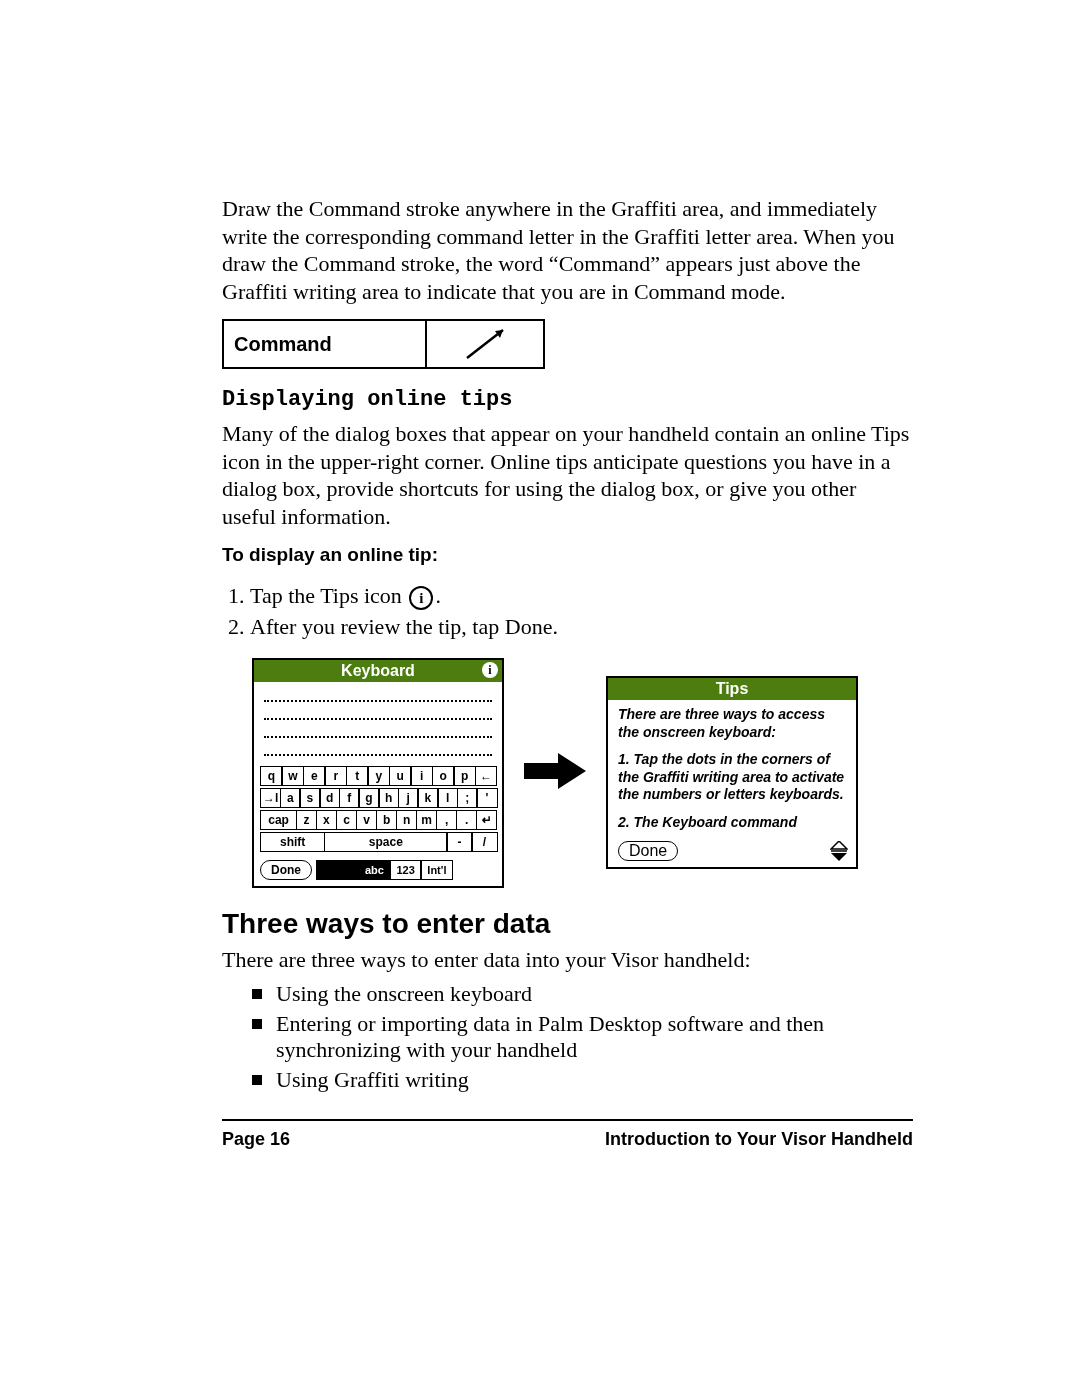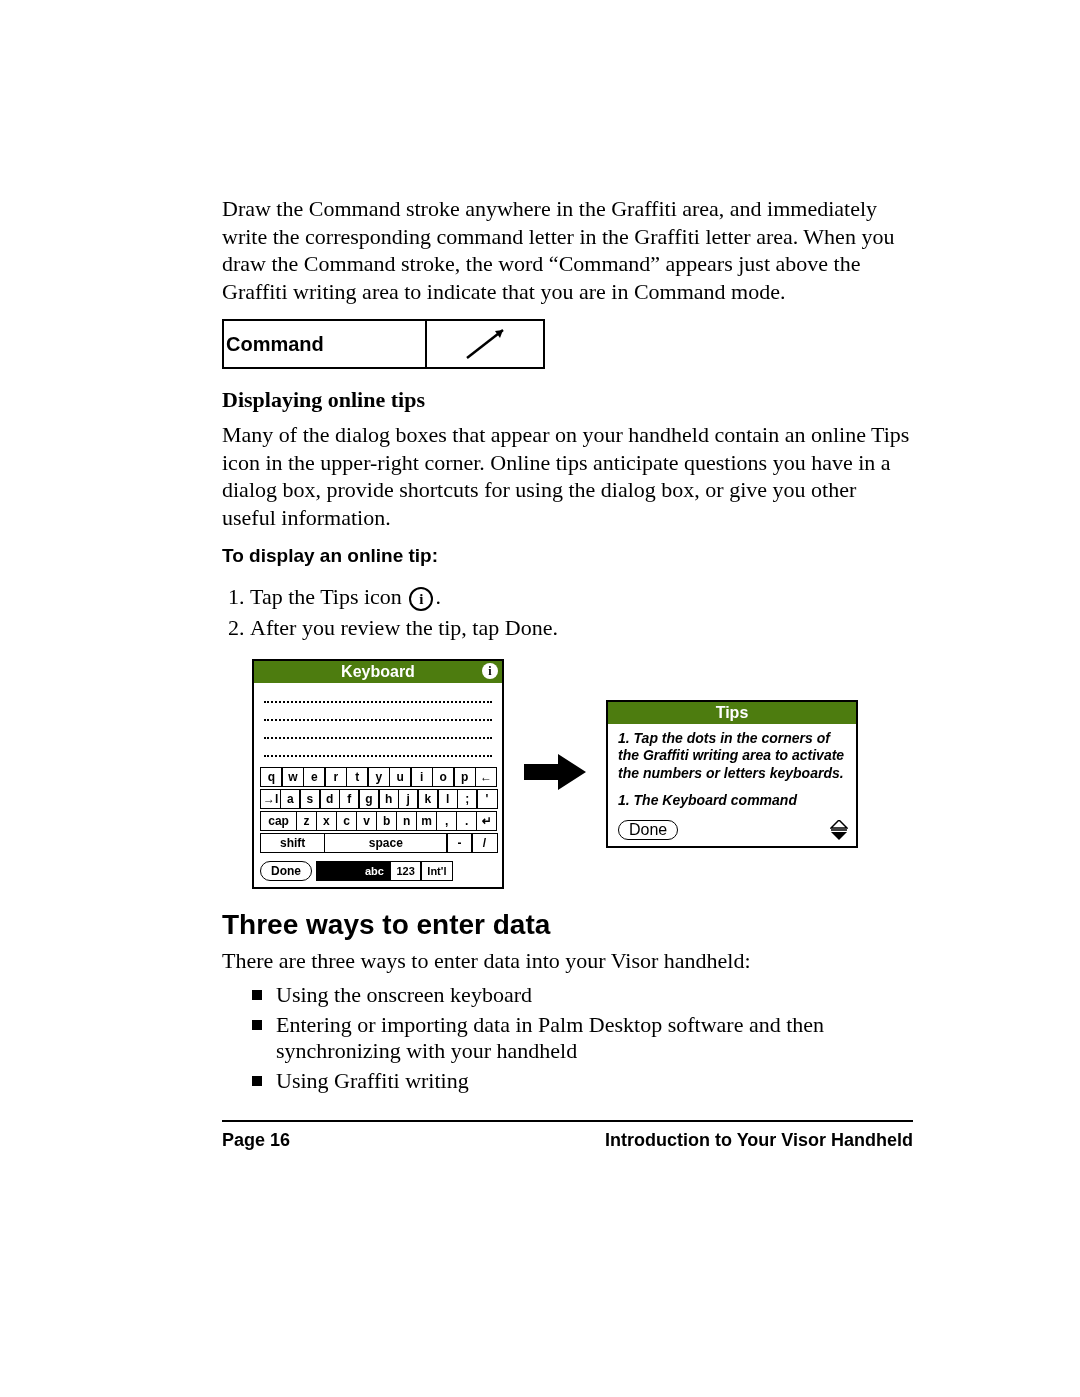--- a/index.html
+++ b/index.html
@@ -28,35 +28,35 @@
   }
   .command-box-row .cell {
     border: 2px solid #000;
     height: 50px;
     box-sizing: border-box;
     display: flex;
     align-items: center;
   }
   .command-box-row .label-cell {
     width: 205px;
-    padding-left: 2px;
+    padding-left: 10px;
     font-family: Arial, Helvetica, sans-serif;
     font-weight: 900;
     font-size: 20px;
   }
   .command-box-row .stroke-cell {
     width: 120px;
     margin-left: -2px;
     justify-content: center;
   }
   .note-row { display: flex; margin: 12px 0 18px 0; }
   .note-label { flex: 0 0 60px; font-weight: bold; }
   .note-body { flex: 1; }
   .h3 {
-    font-family: Liberation Serif, serif;
+    font-family: Liberation Mono, monospace;
     font-weight: 900;
     font-size: 22px;
     margin: 18px 0 8px 0;
   }
   .h4 {
     font-family: Arial, Helvetica, sans-serif;
     font-weight: 900;
     font-size: 19px;
     margin: 14px 0 8px 0;
   }
@@ -292,22 +292,23 @@
       <svg width="62" height="40" viewBox="0 0 62 40">
         <polygon points="0,12 34,12 34,2 62,20 34,38 34,28 0,28" fill="#000"></polygon>
       </svg>
     </div>
 
     <div class="palm-box tips-panel">
       <div class="palm-titlebar">
         <span>Tips</span>
       </div>
       <div class="tips-body">
+        <p>There are three ways to access the onscreen keyboard:</p>
         <p>1. Tap the dots in the corners of the Graffiti writing area to activate the numbers or letters keyboards.</p>
-        <p style="margin-bottom:4px">1. The Keyboard command</p>
+        <p style="margin-bottom:4px">2. The Keyboard command</p>
       </div>
       <div class="tips-footer">
         <div class="pill">Done</div>
         <div class="scroll-ind">
           <svg width="18" height="20" viewBox="0 0 18 20">
             <polygon points="9,0 17,8 1,8" fill="none" stroke="#000" stroke-width="1.5"></polygon>
             <line x1="1" y1="10" x2="17" y2="10" stroke="#000" stroke-width="1.5"></line>
             <polygon points="1,12 17,12 9,20" fill="#000"></polygon>
           </svg>
         </div>

